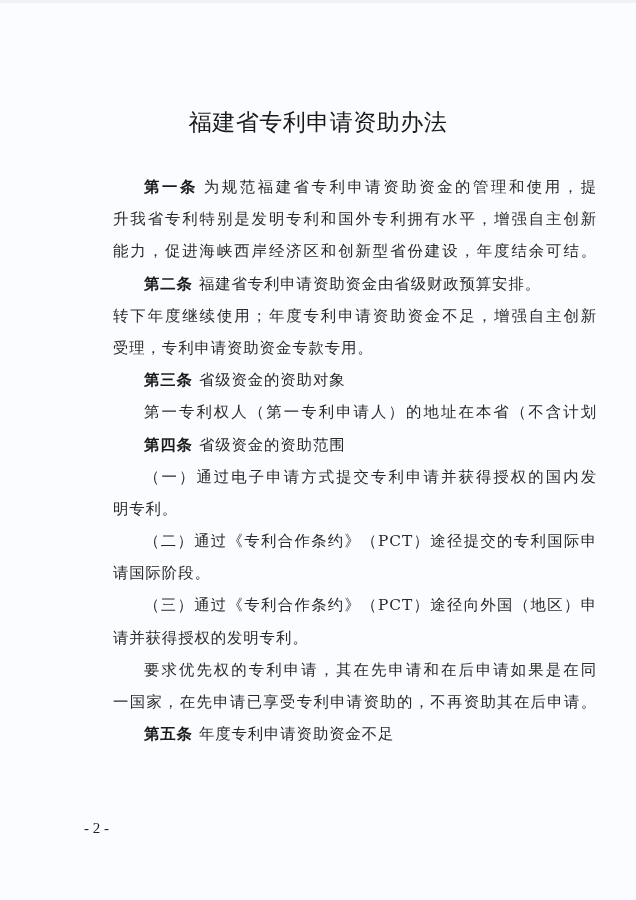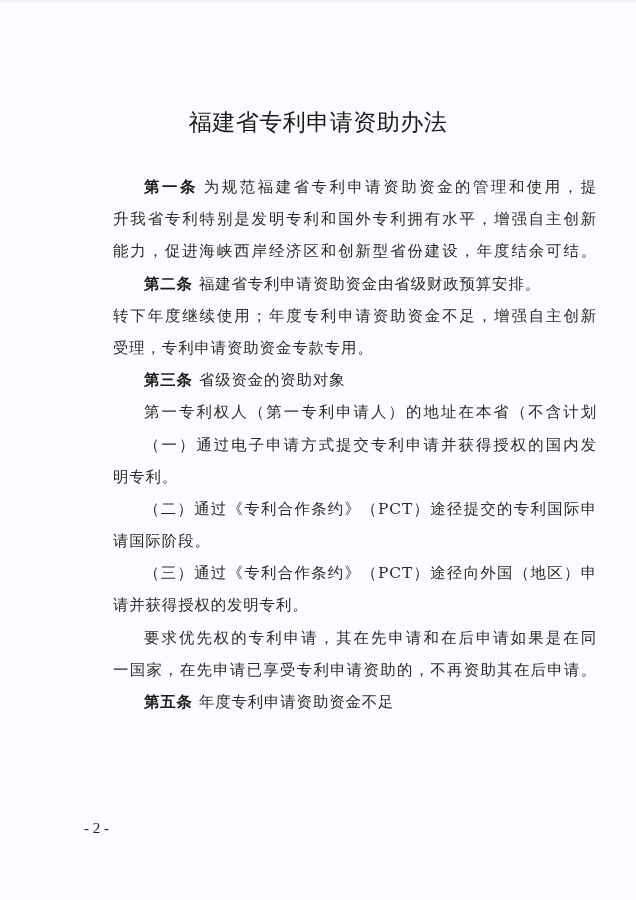--- a/index.html
+++ b/index.html
@@ -82,20 +82,21 @@
 
   <div class="body-text" id="body-text">
       <div class="line indent"><span class="art">第一条</span><span>为规范福建省专利申请资助资金的管理和使用，提</span></div>
       <div class="line"><span>升我省专利特别是发明专利和国外专利拥有水平，增强自主创新</span></div>
       <div class="line"><span>能力，促进海峡西岸经济区和创新型省份建设，年度结余可结。</span></div>
       <div class="line indent short"><span class="art">第二条</span><span>福建省专利申请资助资金由省级财政预算安排。</span></div>
       <div class="line"><span>转下年度继续使用；年度专利申请资助资金不足，增强自主创新</span></div>
       <div class="line short"><span>受理，专利申请资助资金专款专用。</span></div>
       <div class="line indent short"><span class="art">第三条</span><span>省级资金的资助对象</span></div>
       <div class="line indent"><span>第一专利权人（第一专利申请人）的地址在本省（不含计划</span></div>
+      <div class="line indent short"><span class="art">第四条</span><span>省级资金的资助范围</span></div>
       <div class="line indent"><span>（一）通过电子申请方式提交专利申请并获得授权的国内发</span></div>
       <div class="line short"><span>明专利。</span></div>
       <div class="line indent"><span>（二）通过《专利合作条约》（PCT）途径提交的专利国际申</span></div>
       <div class="line short"><span>请国际阶段。</span></div>
       <div class="line indent"><span>（三）通过《专利合作条约》（PCT）途径向外国（地区）申</span></div>
       <div class="line short"><span>请并获得授权的发明专利。</span></div>
       <div class="line indent"><span>要求优先权的专利申请，其在先申请和在后申请如果是在同</span></div>
       <div class="line"><span>一国家，在先申请已享受专利申请资助的，不再资助其在后申请。</span></div>
       <div class="line indent short"><span class="art">第五条</span><span>年度专利申请资助资金不足</span></div>
     </div>

